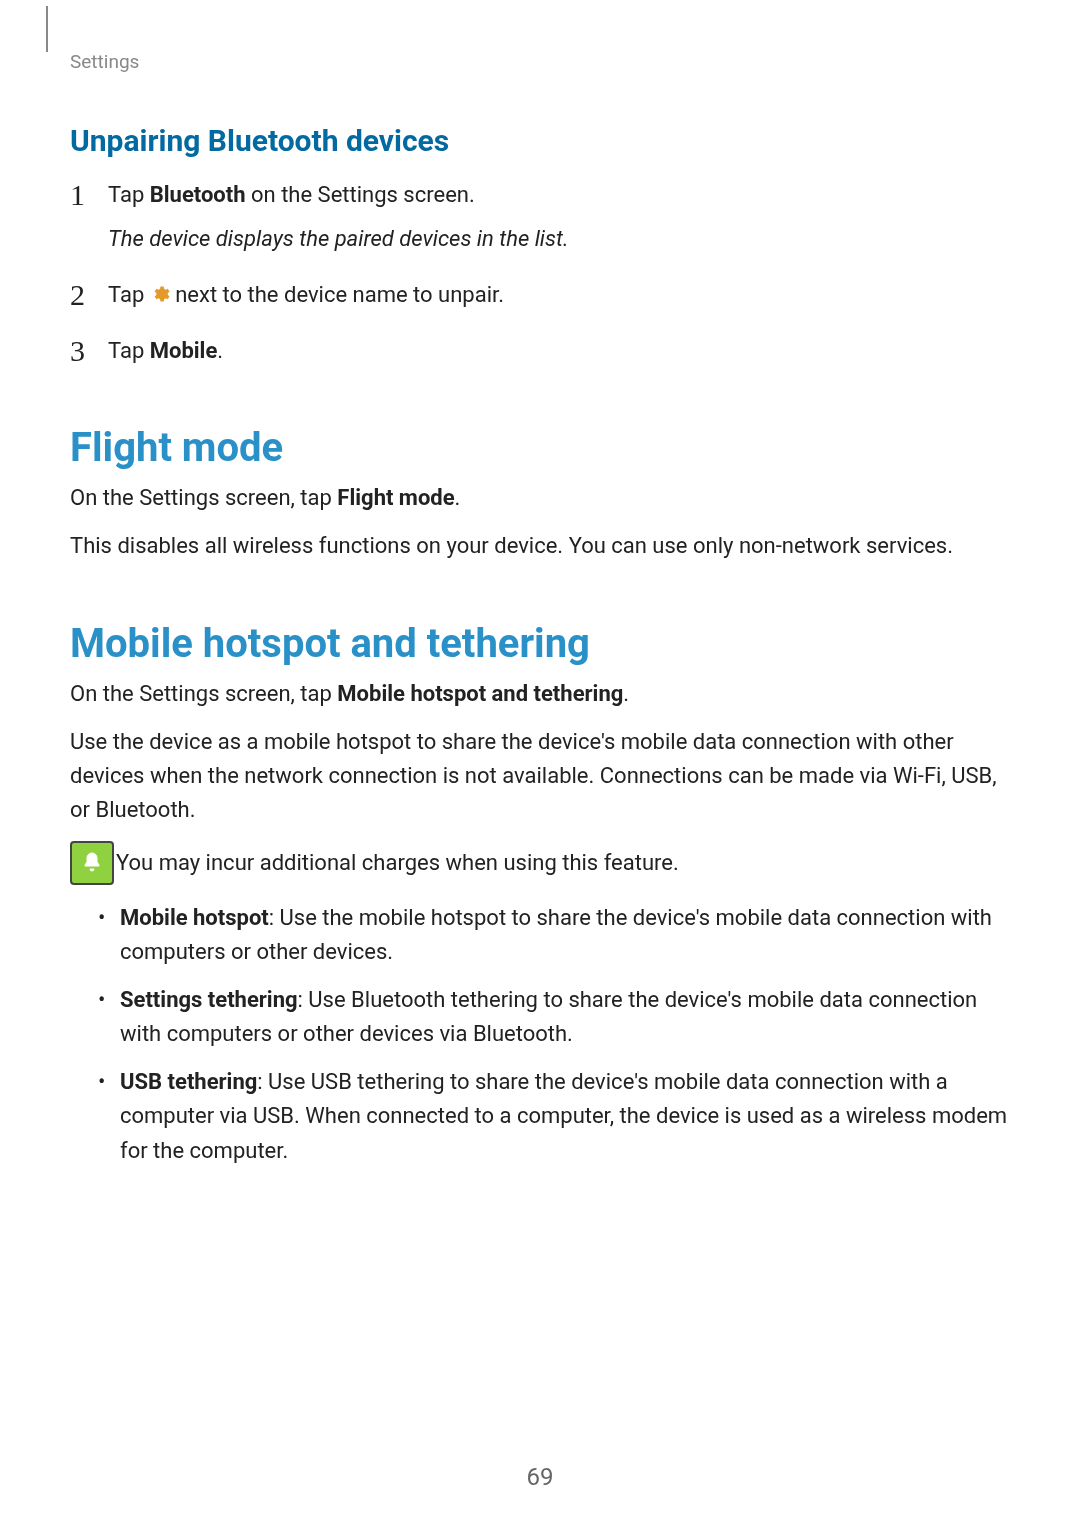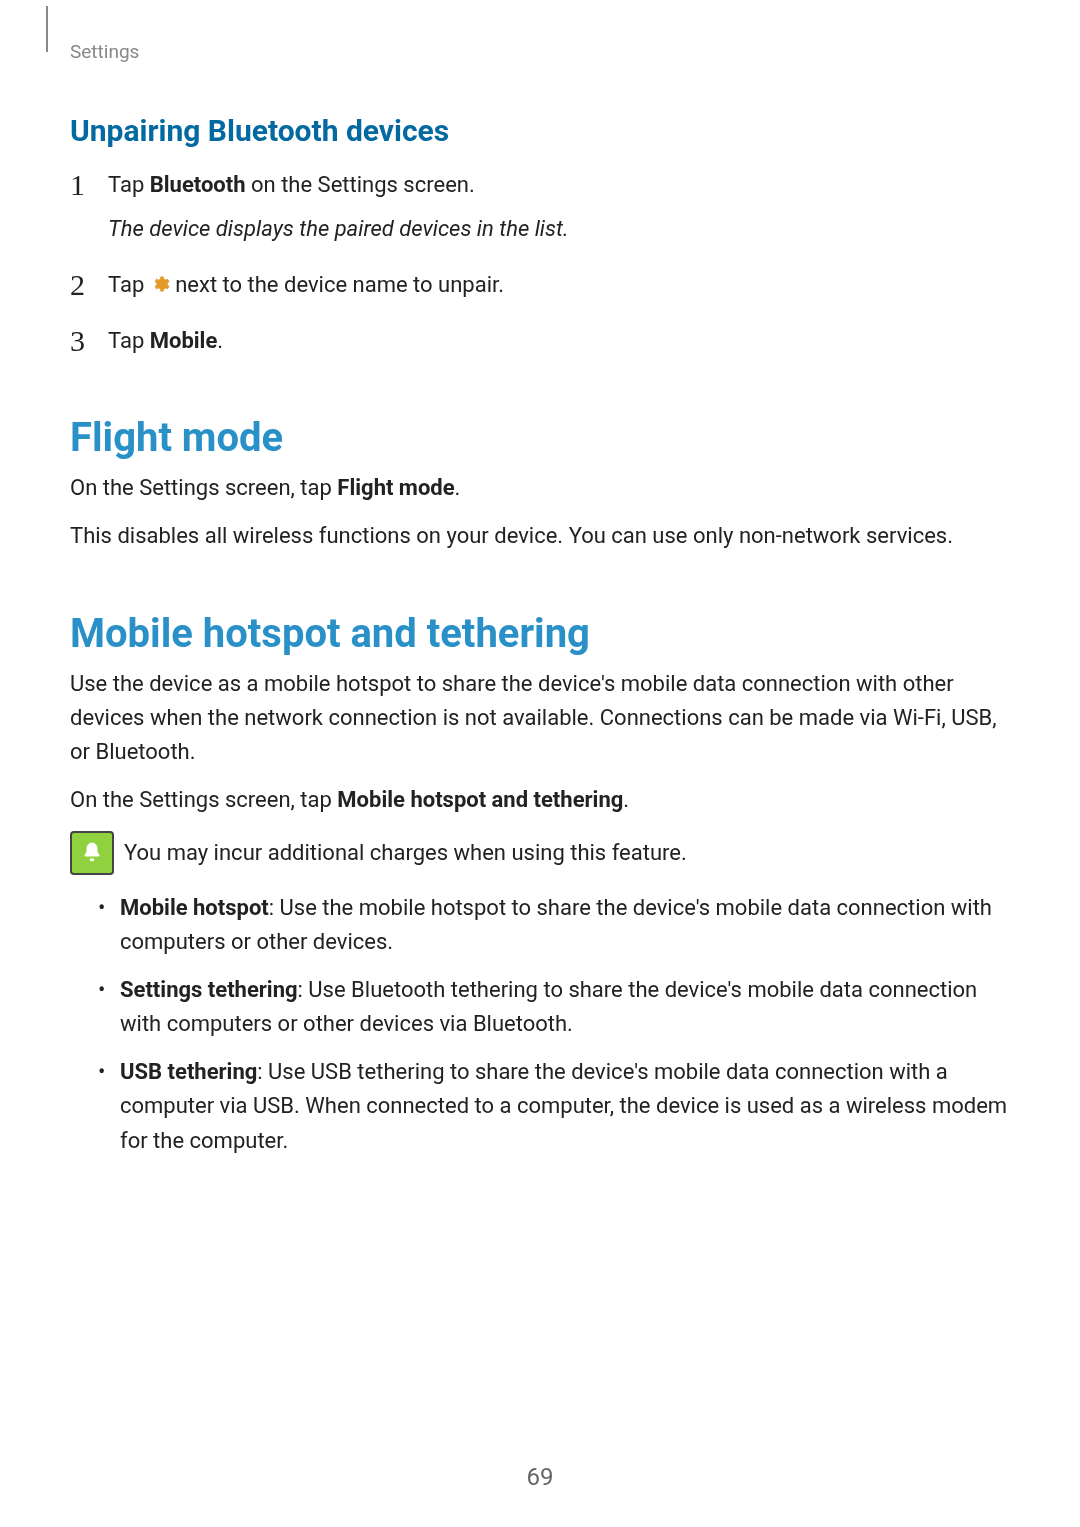--- a/index.html
+++ b/index.html
@@ -7,21 +7,21 @@
     padding: 0;
     font-family: -apple-system, BlinkMacSystemFont, "Segoe UI", Roboto, Helvetica, Arial, sans-serif;
     color: #222;
     background: #fff;
     width: 1080px;
     height: 1527px;
     box-sizing: border-box;
     position: relative;
   }
   .page {
-    padding: 32px 70px 0 70px;
+    padding: 42px 70px 0 70px;
   }
   .header-rule {
     position: absolute;
     left: 46px;
     top: 6px;
     width: 2px;
     height: 46px;
     background: #888;
   }
   .header-label {
@@ -80,21 +80,21 @@
     display: inline-block;
     vertical-align: -2px;
     width: 20px;
     height: 20px;
     color: #e39a2b;
   }
   .gear-icon svg { display: block; }
   .note-row {
     display: flex;
     align-items: center;
-    gap: 10px;
+    gap: 2px;
     margin: 14px 0 14px 0;
   }
   .note-icon {
     width: 40px;
     height: 40px;
     border: 2px solid #444;
     border-radius: 4px;
     background: #8fd13f;
     display: flex;
     align-items: center;
@@ -163,24 +163,24 @@
     </li>
   </ol>
 
   <div class="h2">Flight mode</div>
   <p class="body">
     <span>On the Settings screen, tap </span><span class="bold">Flight mode</span><span>.</span>
   </p>
   <p class="body">This disables all wireless functions on your device. You can use only non-network services.</p>
 
   <div class="h2">Mobile hotspot and tethering</div>
-  <p class="body">Use the device as a mobile hotspot to share the device's mobile data connection with other devices when the network connection is not available. Connections can be made via Wi-Fi, USB, or Bluetooth.</p>
   <p class="body">
     <span>On the Settings screen, tap </span><span class="bold">Mobile hotspot and tethering</span><span>.</span>
   </p>
+  <p class="body">Use the device as a mobile hotspot to share the device's mobile data connection with other devices when the network connection is not available. Connections can be made via Wi-Fi, USB, or Bluetooth.</p>
 
   <div class="note-row">
     <div class="note-icon">
       <svg viewBox="0 0 24 24">
           <path d="M12 2a5 5 0 00-5 5v4l-2 3v1h14v-1l-2-3V7a5 5 0 00-5-5zm-2 16a2 2 0 004 0h-4z"></path>
         </svg>
     </div>
     <div class="note-text">You may incur additional charges when using this feature.</div>
   </div>
 

